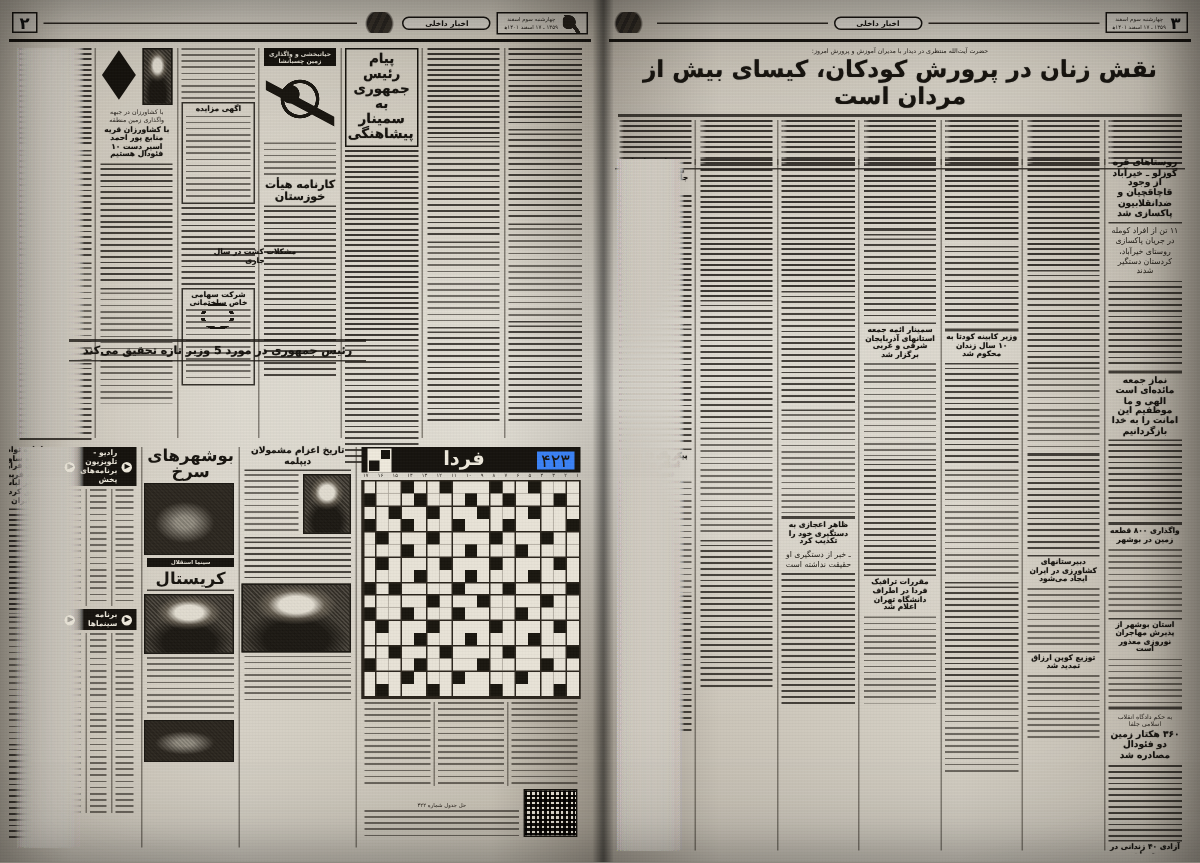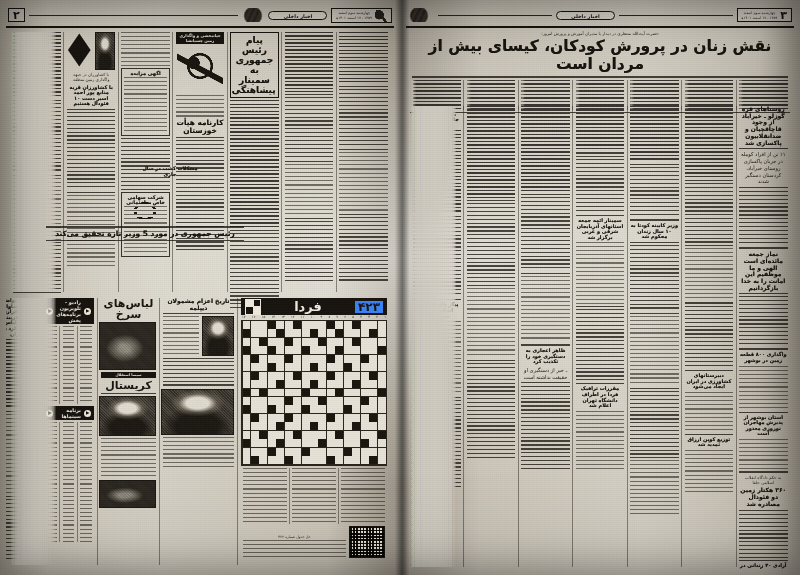--- a/index.html
+++ b/index.html
@@ -245,21 +245,21 @@
     grid-template-rows: repeat(2, 1fr);
     gap: 1px;
     background: #efeadd;
     padding:1px; box-sizing:border-box;
   }
   .xw-minigrid i:nth-child(1),
   .xw-minigrid i:nth-child(4) { background:#17140f; }
   .xw-minigrid i:nth-child(2),
   .xw-minigrid i:nth-child(3) { background:#efeadd; }
   .xw-num {
-    font-size: 12px; font-weight: bold; color: #17140f;
+    font-size: 12px; font-weight: normal; color: #17140f;
     background:#3b82f6; padding: 0 3px; line-height:1;
   }
   #xw-grid {
     display: grid;
     grid-template-columns: repeat(17, 1fr);
     gap: 0.5px;
     background: #2a241c;
     border: 1px solid #2a241c;
     padding: 0.5px;
     box-sizing: border-box;
@@ -971,21 +971,21 @@
           <div class="photo portrait" style="width:30px;height:38px;flex:0 0 auto;"></div>
           <div class="lines light" style="flex:1;height:38px"></div>
         </div>
         <div class="hrule"></div>
         <div class="lines" style="height:26px"></div>
         <div class="photo portrait" style="width:100%;height:44px;"></div>
         <div class="lines light" style="height:30px"></div>
       </div>
 
       <div style="flex:0 0 62px; padding:0 3px; box-sizing:border-box; border-inline-start:1px solid rgba(45,39,31,0.5);" class="stack">
-        <div class="ad-title">لباس‌های سرخ</div>
+        <div class="ad-title">بوشهر‌های سرخ</div>
         <div class="photo dark" style="width:100%;height:46px;"></div>
         <div class="inverse" style="font-size:3.6px;padding:1px;">سینما استقلال</div>
         <div class="ad-title">کریستال</div>
         <div class="hrule"></div>
         <div class="photo portrait" style="width:100%;height:38px;"></div>
         <div class="lines light" style="height:40px"></div>
         <div class="photo dark" style="width:100%;height:26px;"></div>
       </div>
 
       <div style="flex:1; padding:0 3px; box-sizing:border-box; border-inline-start:1px solid rgba(45,39,31,0.5);" class="stack">

